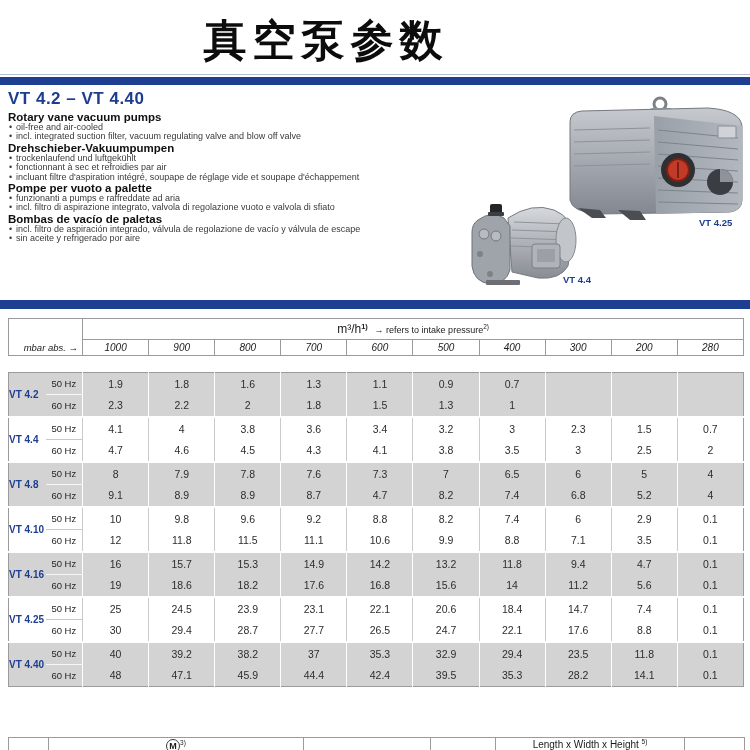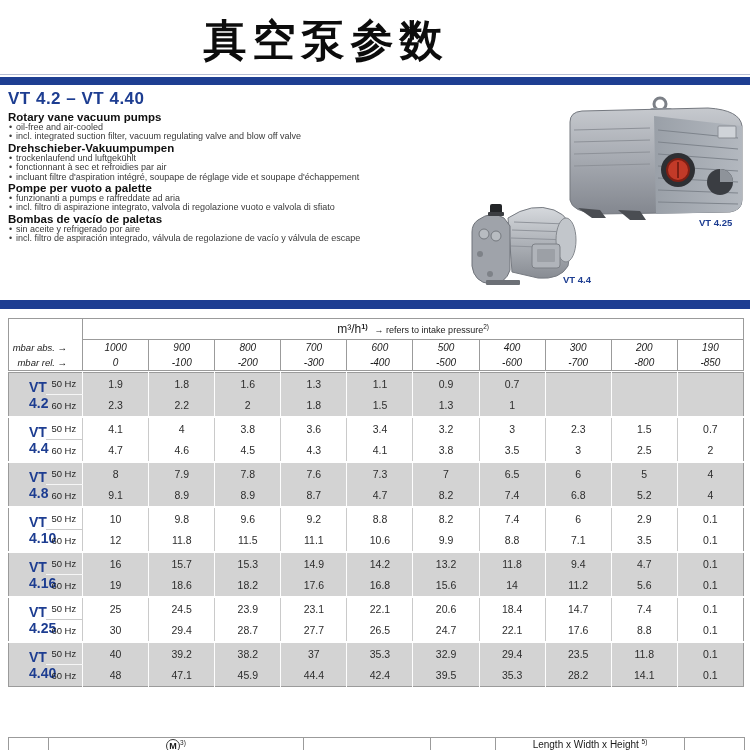--- a/index.html
+++ b/index.html
@@ -41,31 +41,31 @@
   .head-table td{padding:0;font-size:10px;}
   .head-table .unit-cell{
     border-left:1px solid #9b9b9b;border-bottom:1px solid #9b9b9b;
     height:20px;text-align:center;font-style:normal;
   }
   .unit-main{font-weight:normal;font-size:12px;color:#1a1a1a;}
   .unit-sup{font-size:7.5px;vertical-align:super;font-weight:bold;}
   .unit-note{font-size:9px;color:#222;margin-left:4px;}
   .note-sup{font-size:6.5px;vertical-align:super;}
   .head-table .mbar-label{
-    text-align:right;padding-right:15px;font-style:italic;font-size:9.5px;color:#1a1a1a;height:15px;margin-top:24px;
+    text-align:right;padding-right:4px;font-style:italic;font-size:9.5px;color:#1a1a1a;height:15px;margin-top:24px;
   }
   .head-table .mbar-val{
     text-align:center;font-style:italic;font-size:10px;color:#1a1a1a;border-left:1px solid #9b9b9b;
   }
   .body-table{position:absolute;top:372px;left:8px;width:736px;border:1px solid #9b9b9b;background:#fff;}
   .body-table td{padding:0;height:21px;text-align:center;font-size:10.5px;color:#2d2d2d;}
   .body-table tbody + tbody{border-top:2px solid #ffffff;}
   .body-table tbody.shade{background:#d3d3d3;}
   .body-table td.pump{
-    text-align:left;padding-left:20px;font-weight:bold;color:#1d3d91;font-size:14px;
+    text-align:left;padding-left:0;font-weight:bold;color:#1d3d91;font-size:10px;
   }
   .body-table td.hz{font-size:9.5px;color:#1f1f1f;}
   .body-table tr.r50 td.hz{border-bottom:1px solid #c9c9c9;}
   .body-table tbody.shade tr.r50 td.hz{border-bottom:1px solid #f6f6f6;}
   .body-table td.val{border-left:1px solid #cacaca;}
   .body-table tbody.shade td.val{border-left:1px solid #fdfdfd;}
   .bottom-table{position:absolute;top:737px;left:8px;width:736px;height:40px;border:1px solid #9b9b9b;background:#fff;}
   .bottom-table td{
     border-left:1px solid #9b9b9b;text-align:center;vertical-align:top;
     font-size:10px;color:#1a1a1a;padding-top:1px;
@@ -103,22 +103,22 @@
         <p class="bullet">fonctionnant à sec et refroidies par air</p>
         <p class="bullet">incluant filtre d'aspiration intégré, soupape de réglage vide et soupape d'échappement</p>
       </div>
       <div class="lang-block">
         <h3>Pompe per vuoto a palette</h3>
         <p class="bullet">funzionanti a pumps e raffreddate ad aria</p>
         <p class="bullet">incl. filtro di aspirazione integrato, valvola di regolazione vuoto e valvola di sfiato</p>
       </div>
       <div class="lang-block">
         <h3>Bombas de vacío de paletas</h3>
+        <p class="bullet">incl. filtro de aspiración integrado, válvula de regolazione de vacío y válvula de escape</p>
         <p class="bullet">sin aceite y refrigerado por aire</p>
-        <p class="bullet">incl. filtro de aspiración integrado, válvula de regolazione de vacío y válvula de escape</p>
       </div>
     </div>
 
   <div class="pump-img" style="left:558px;top:96px;">
     <svg width="190" height="132" viewBox="0 0 190 132">
       <defs>
         <linearGradient id="gBody" x1="0" y1="0" x2="0" y2="1">
           <stop offset="0" stop-color="#c6c9ce"></stop>
             <stop offset=".45" stop-color="#a8acb3"></stop>
             <stop offset="1" stop-color="#83878f"></stop>
@@ -210,34 +210,21 @@
       <td colspan="2" class="mbar-label">mbar abs. →</td>
     <td class="mbar-val">1000</td>
           <td class="mbar-val">900</td>
           <td class="mbar-val">800</td>
           <td class="mbar-val">700</td>
           <td class="mbar-val">600</td>
           <td class="mbar-val">500</td>
           <td class="mbar-val">400</td>
           <td class="mbar-val">300</td>
           <td class="mbar-val">200</td>
-          <td class="mbar-val">190</td>
-        </tr>
-    <tr>
-      <td colspan="2" class="mbar-label">mbar rel. →</td>
-    <td class="mbar-val">0</td>
-          <td class="mbar-val">-100</td>
-          <td class="mbar-val">-200</td>
-          <td class="mbar-val">-300</td>
-          <td class="mbar-val">-400</td>
-          <td class="mbar-val">-500</td>
-          <td class="mbar-val">-600</td>
-          <td class="mbar-val">-700</td>
-          <td class="mbar-val">-800</td>
-          <td class="mbar-val">-850</td>
+          <td class="mbar-val">280</td>
         </tr>
   </tbody>
     </table>
 
   <table class="body-table">
     <colgroup>
       <col style="width:37px">
         <col style="width:37px">
       <col span="10" style="width:66px">
     </colgroup>

